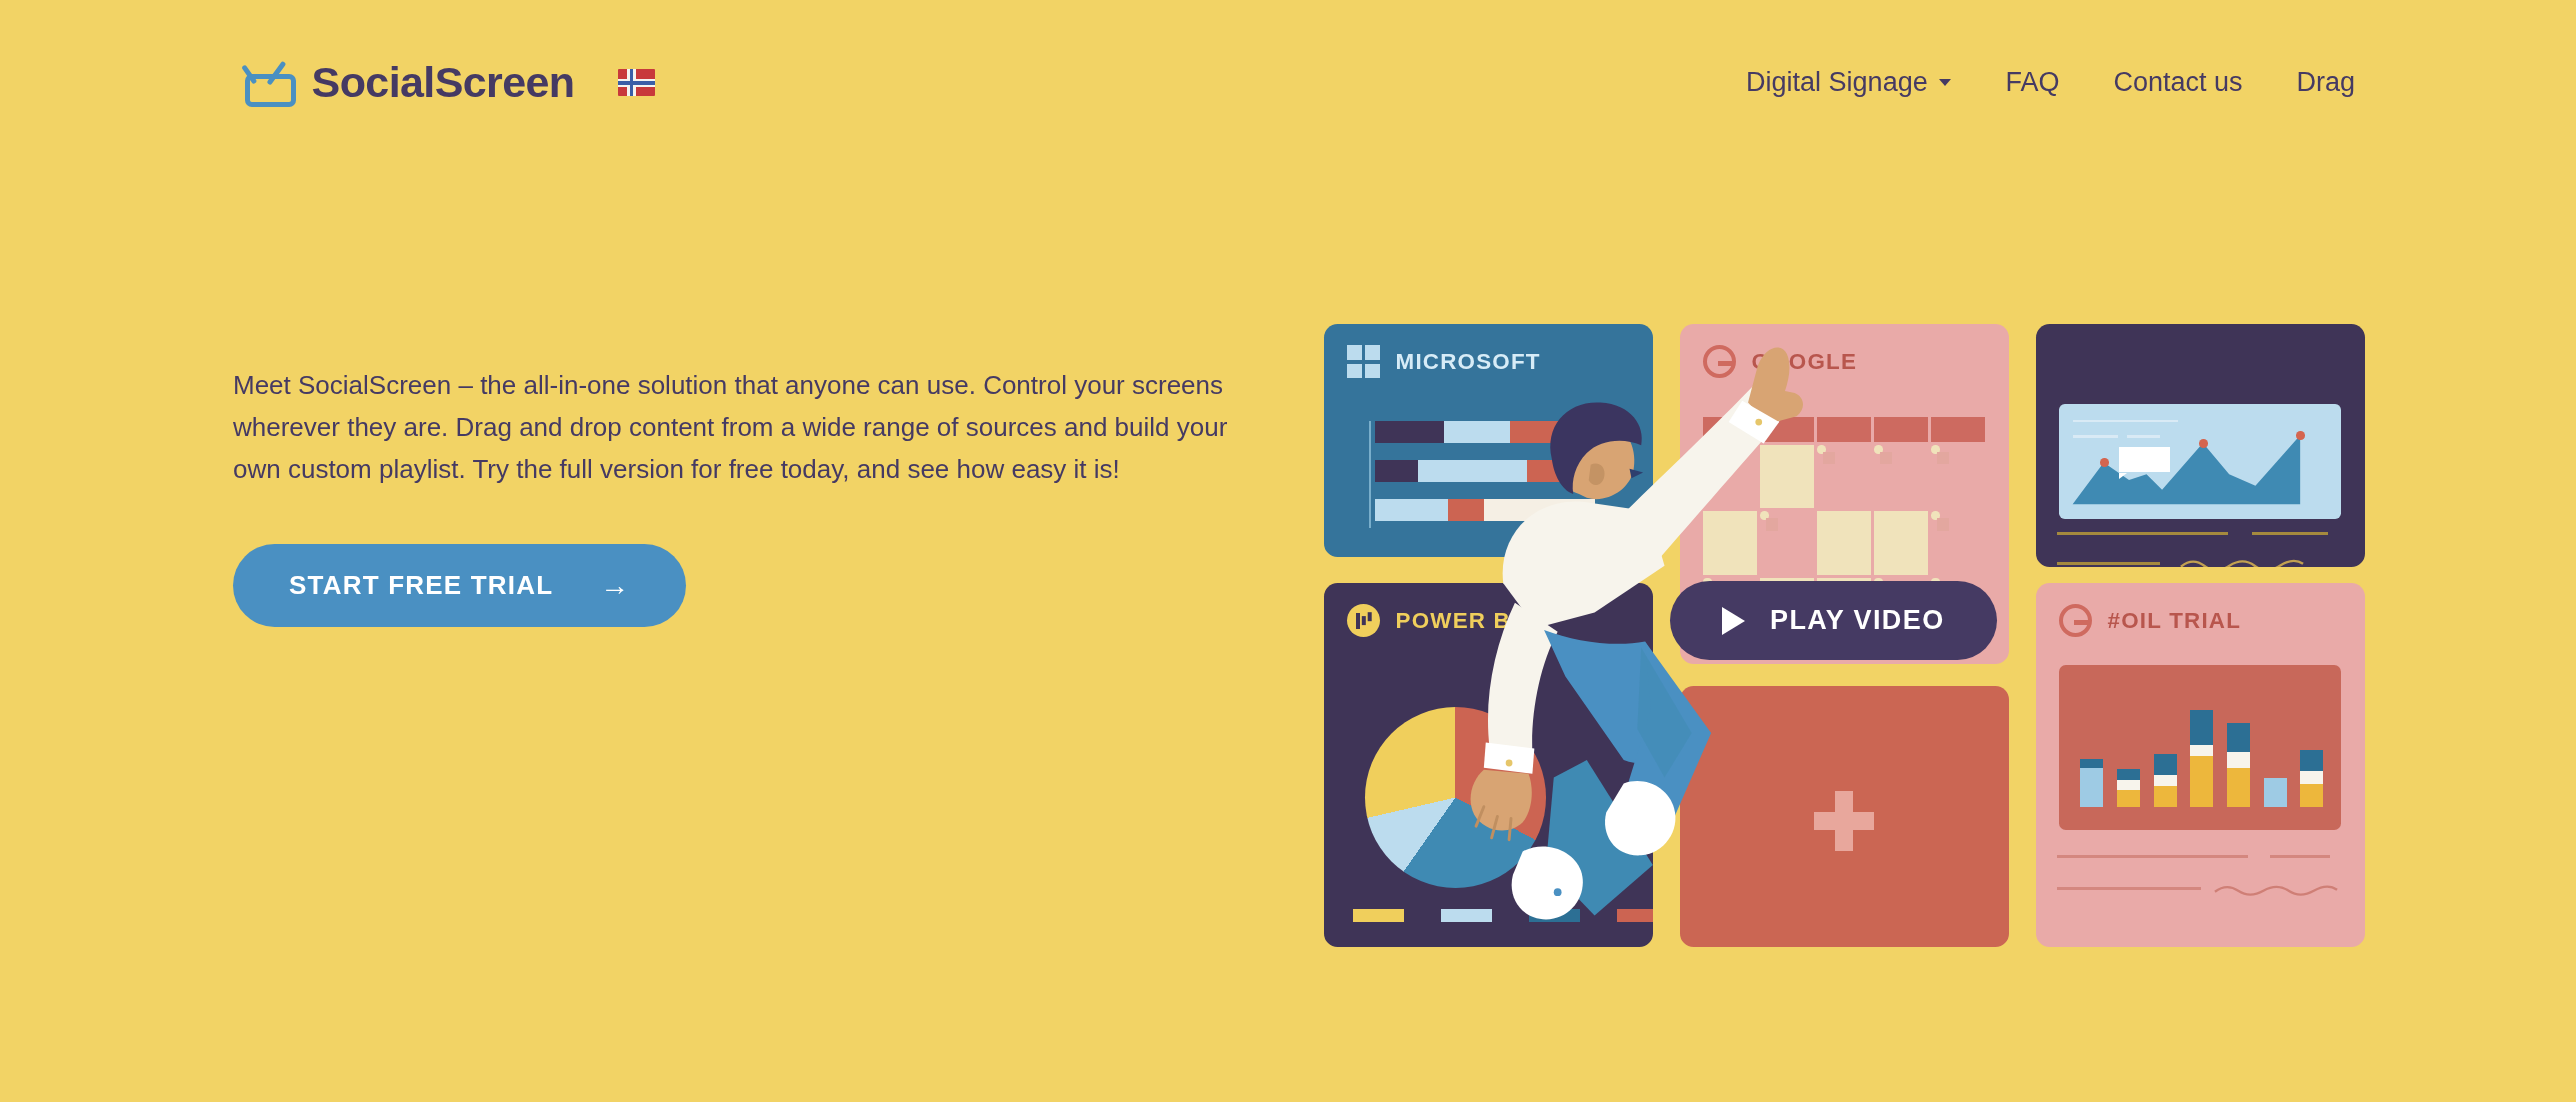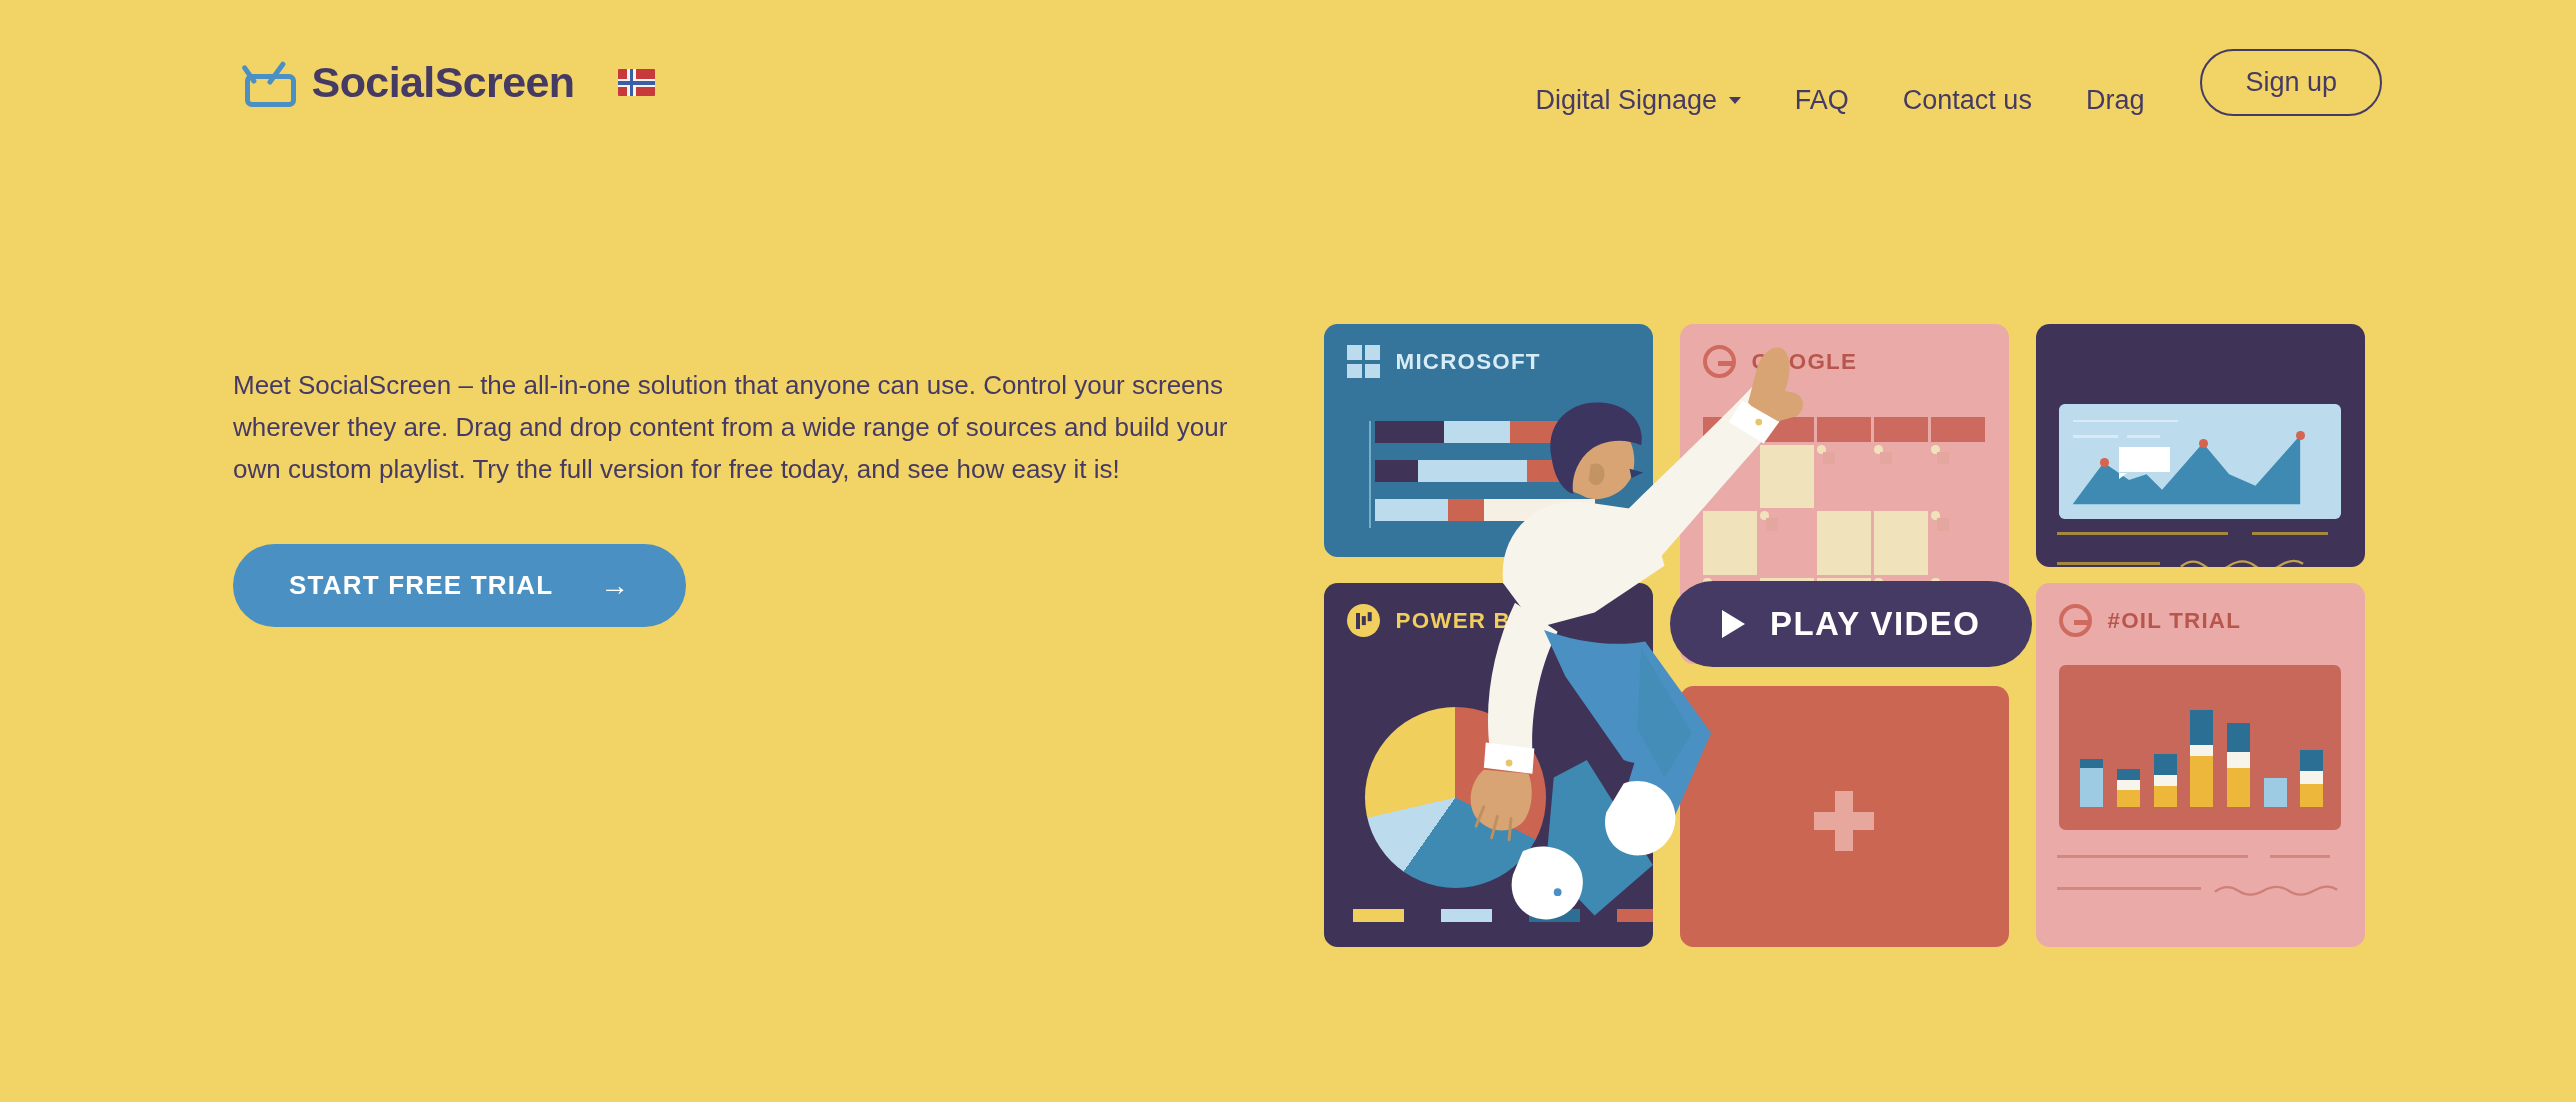--- a/index.html
+++ b/index.html
@@ -167,21 +167,21 @@
   #c-oil .lines { top:272px; }
   #c-oil .ln { background:#d4877f; }
   .squig { position:absolute; width:126px; height:15.6px; }
 
   
   .playbtn {
     position:absolute; left:1670px; top:581px; z-index:40;
     display:inline-flex; align-items:center; gap:25px;
     background:#453a63; color:#ffffff; border:none; cursor:pointer;
     border-radius:51px; padding:24px 52px;
-    font-size:33px; font-weight:700; letter-spacing:1.4px;
+    font-size:27px; font-weight:700; letter-spacing:1.4px;
     font-family:"Liberation Sans", sans-serif;
   }
   .tri { width:0; height:0; border-left:23px solid #fff;
          border-top:14.6px solid transparent; border-bottom:14.6px solid transparent; }
 
   
   .person { position:absolute; left:1303px; top:321px; width:622px; height:680px;
             z-index:30; pointer-events:none; }
 </style>
 </head>
@@ -206,21 +206,20 @@
     </div>
 
     <div class="nav">
       <div class="nav-item">
         <span>Digital Signage</span>
         <span class="caret"></span>
       </div>
       <div class="nav-item">FAQ</div>
       <div class="nav-item">Contact us</div>
       <div class="nav-item">Drag</div>
-      <button class="signup">Sign up</button>
     </div>
   </div>
 
   <div class="hero-left">
     <p class="sub">Meet SocialScreen – the all-in-one solution that anyone can use. Control your screens wherever they are. Drag and drop content from a wide range of sources and build your own custom playlist. Try the full version for free today, and see how easy it is!</p>
     <button class="cta">
       <span>START FREE TRIAL</span>
       <span class="arrow">→</span>
     </button>
   </div>

